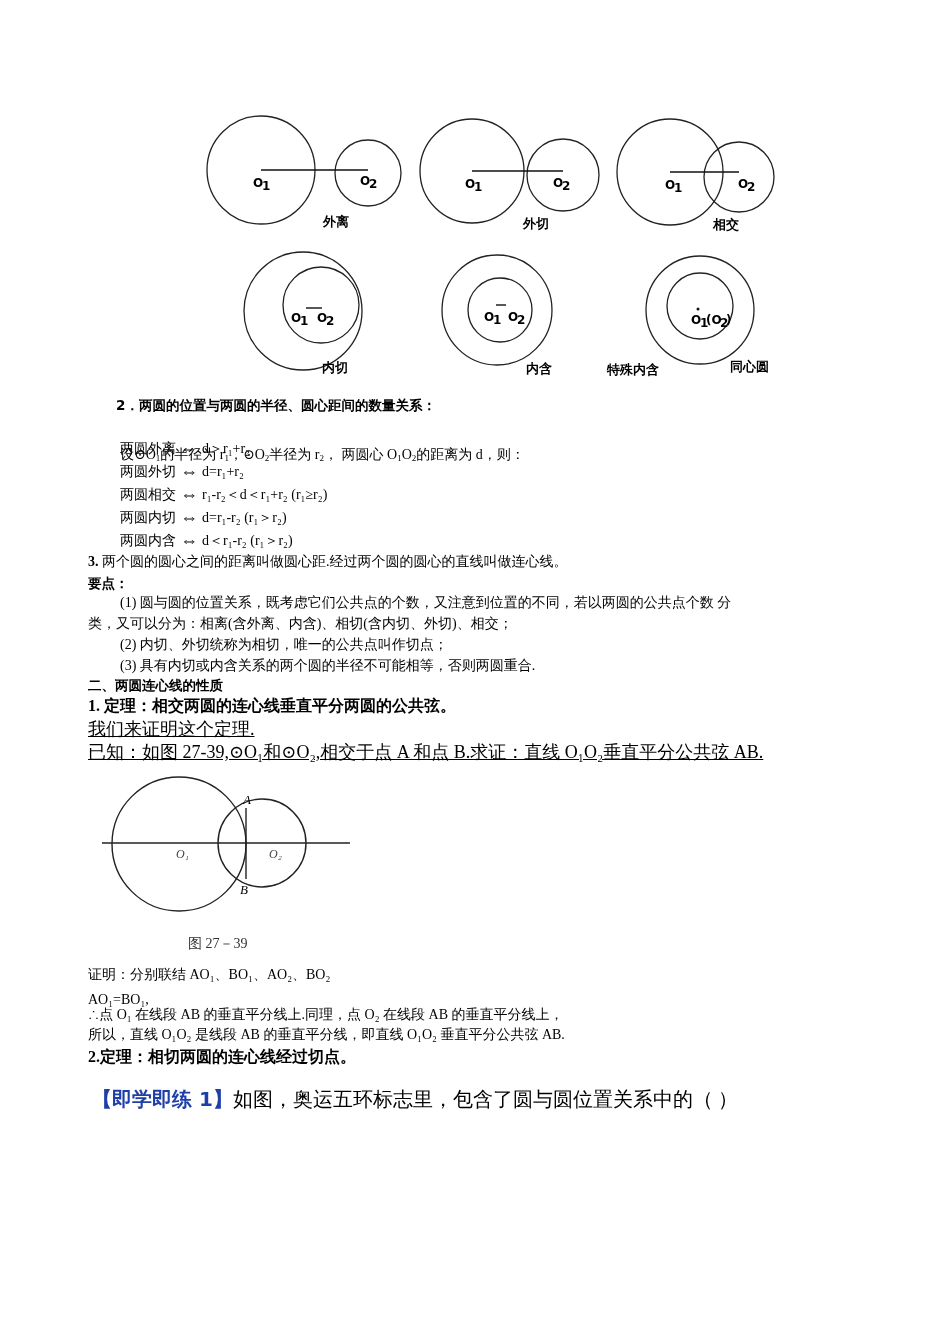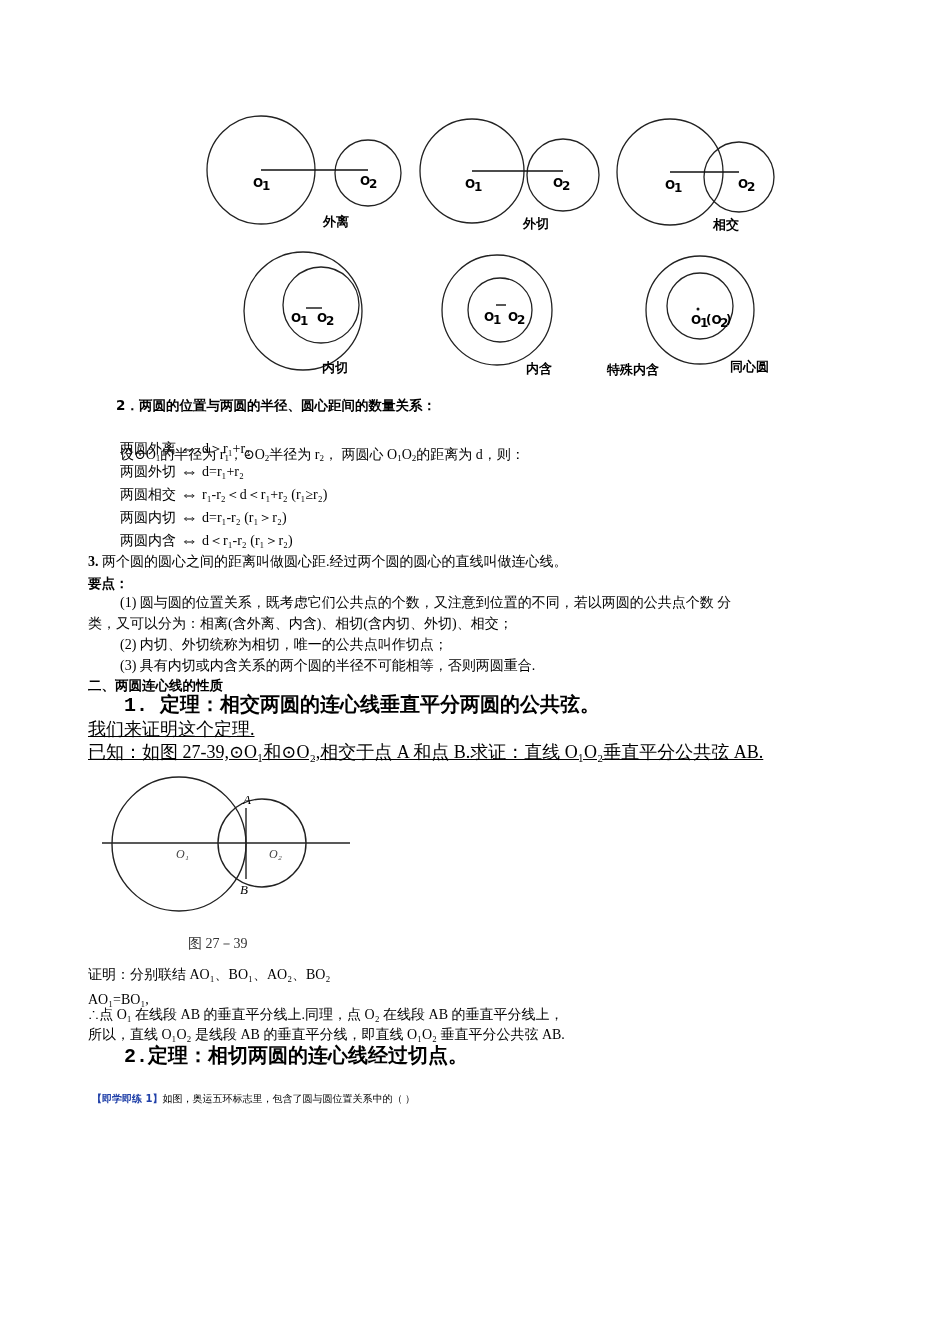--- a/index.html
+++ b/index.html
@@ -7,21 +7,21 @@
          font-family: "Liberation Serif", "DejaVu Serif", serif; color: #000; }
   .fig-top { position: absolute; left: 195px; top: 110px; width: 600px; height: 280px; }
   .fig-top svg { width: 600px; height: 280px; }
   .fig-lbl { font-family: "DejaVu Sans", sans-serif; font-weight: bold; font-size: 13px; }
   .fig-sub { font-family: "DejaVu Sans", sans-serif; font-weight: bold; font-size: 12px; }
   .line { position: absolute; left: 88px; white-space: nowrap; font-size: 14px; line-height: 18px; }
   .ind { left: 120px; }
   .ind2 { left: 120px; }
   .b { font-weight: bold; font-family: "DejaVu Sans", sans-serif; font-size: 13.5px; }
   .big { font-size: 18px; line-height: 22px; text-decoration: underline; }
-  .bigb { font-weight: bold; font-family: Liberation Mono, monospace; font-size: 20px; line-height: 22px; margin-left: 36px; }
+  .bigb { font-weight: bold; font-family: Liberation Serif, serif; font-size: 16px; line-height: 22px; }
   sub { font-size: 9px; vertical-align: -2px; line-height: 0; }
   .arrow { font-size: 18px; display: inline-block; margin: 0 4px; vertical-align: -1px; }
   .fig2 { position: absolute; left: 88px; top: 770px; width: 300px; height: 190px; }
   .blue { color: #1f3fa8; font-weight: bold; font-family: "DejaVu Sans", sans-serif; }
 </style>
 </head>
 <body>
 
 <div class="fig-top">
   <svg viewBox="0 0 600 280">
@@ -145,15 +145,15 @@
     <text x="100" y="178" font-size="14" font-family="Liberation Serif, serif" fill="#333">图 27－39</text>
   </svg>
 </div>
 
 <div class="line" style="top:966px;">证明：分别联结 AO₁、BO₁、AO₂、BO₂</div>
 <div class="line" style="top:975px;margin-top:16px;">AO₁=BO₁,</div>
 <div class="line" style="top:1006px;">∴点 O₁ 在线段 AB 的垂直平分线上.同理，点 O₂ 在线段 AB 的垂直平分线上，</div>
 <div class="line" style="top:1026px;">所以，直线 O₁O₂ 是线段 AB 的垂直平分线，即直线 O₁O₂ 垂直平分公共弦 AB.</div>
 <div class="line bigb" style="top:1046px;">2.定理：相切两圆的连心线经过切点。</div>
 
-<div class="line" style="top:1090px; left:92px; font-size:10px;">
+<div class="line" style="top:1090px; left:92px; font-size:20px;">
   <span class="blue">【即学即练 1】</span><span>如图，奥运五环标志里，包含了圆与圆位置关系中的（        ）</span>
 </div>
 
 </body></html>

